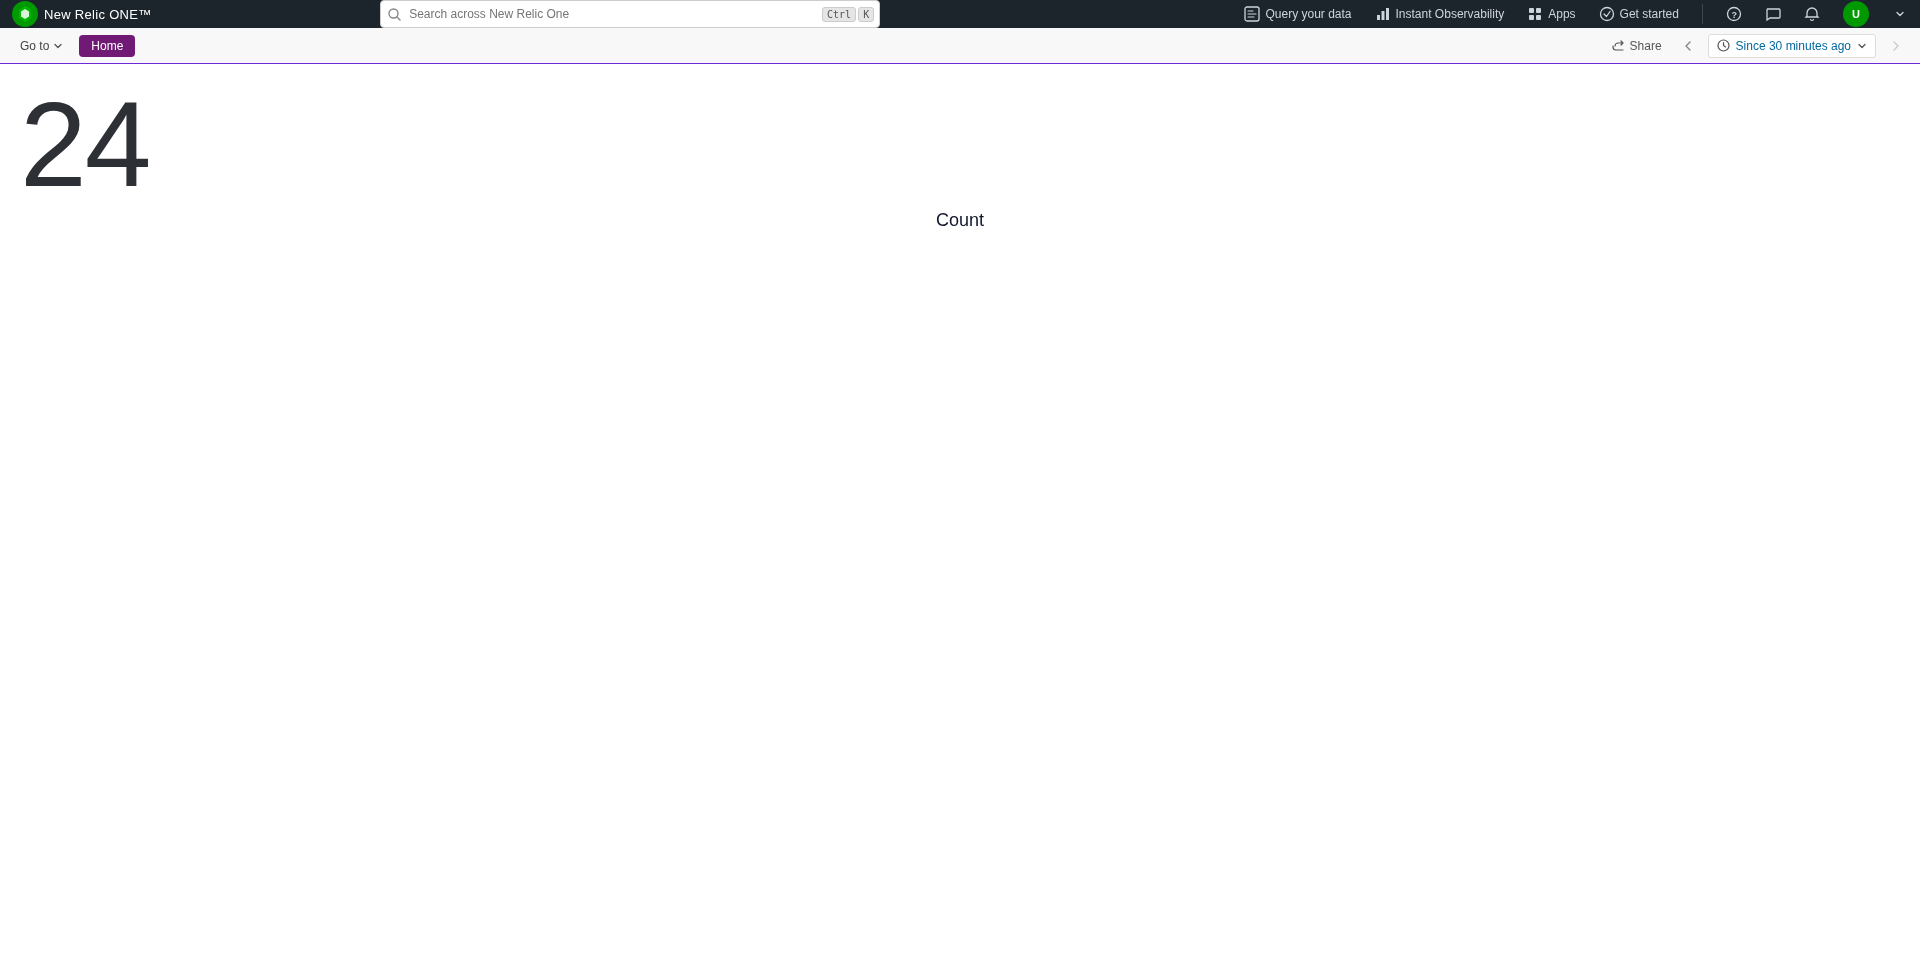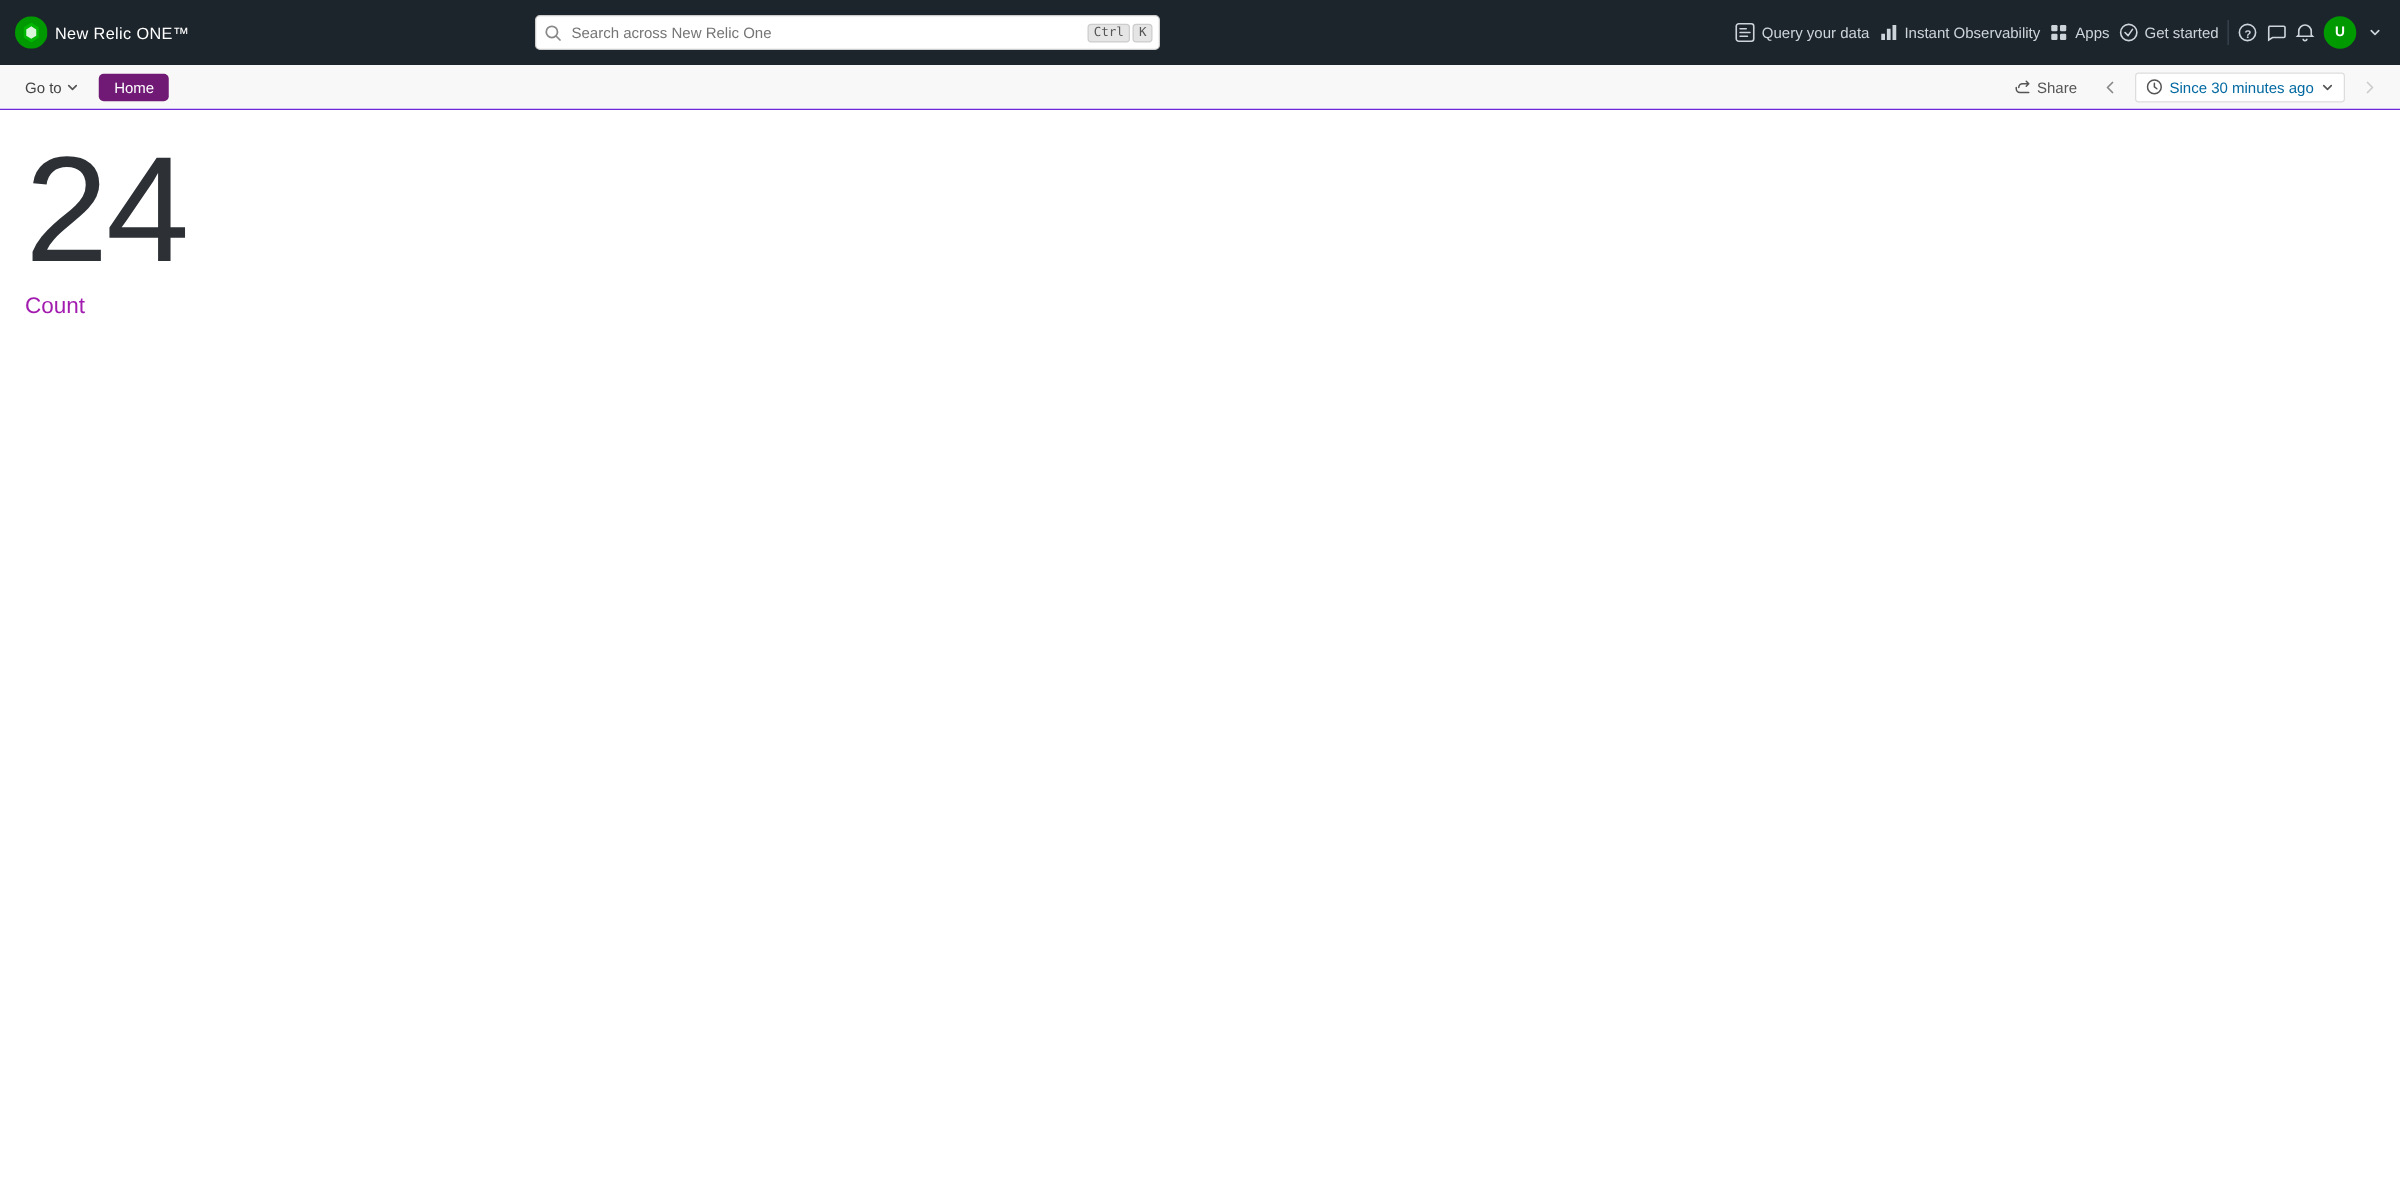--- a/index.html
+++ b/index.html
@@ -13,21 +13,21 @@
       background: #fff;
       width: 1920px;
       height: 954px;
       overflow: hidden;
     }
 
     
     .topbar {
       display: flex;
       align-items: center;
-      height: 52px;
+      height: 28px;
       background: #1d252c;
       padding: 0 12px;
       gap: 12px;
     }
 
     .logo-area {
       display: flex;
       align-items: center;
       gap: 6px;
       min-width: 180px;
@@ -91,21 +91,21 @@
       border-radius: 3px;
       padding: 1px 4px;
       font-size: 10px;
       color: #555;
       font-family: monospace;
     }
 
     .topbar-actions {
       display: flex;
       align-items: center;
-      gap: 7px;
+      gap: 23px;
       margin-left: auto;
     }
 
     .topbar-action {
       display: flex;
       align-items: center;
       gap: 5px;
       color: #cdd4da;
       font-size: 12px;
       cursor: pointer;
@@ -231,22 +231,23 @@
       font-size: 120px;
       font-weight: 300;
       color: #2d3136;
       line-height: 1;
       margin-bottom: 6px;
       letter-spacing: -2px;
     }
 
     .metric-label {
       font-size: 18px;
-      color: #a21caf;
+      color: #0f172a;
       font-weight: 400;
+      text-align: center;
     }
   </style>
 </head>
 <body>
 
 <div class="topbar">
 
   <div class="logo-area">
     <svg class="logo-icon" viewBox="0 0 26 26" fill="none">
       <circle cx="13" cy="13" r="13" fill="#009900"></circle>

